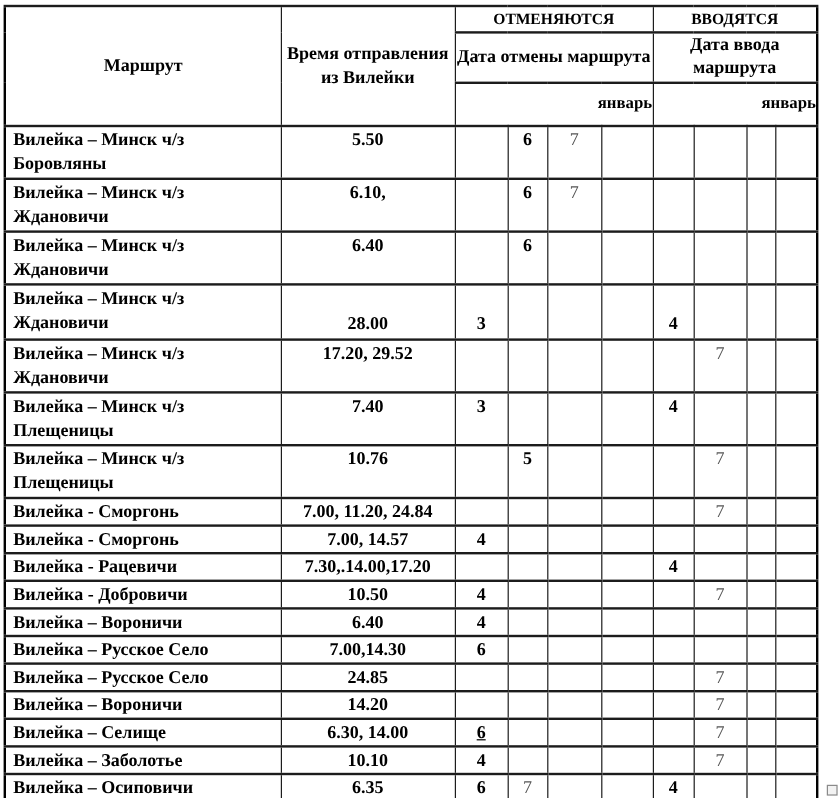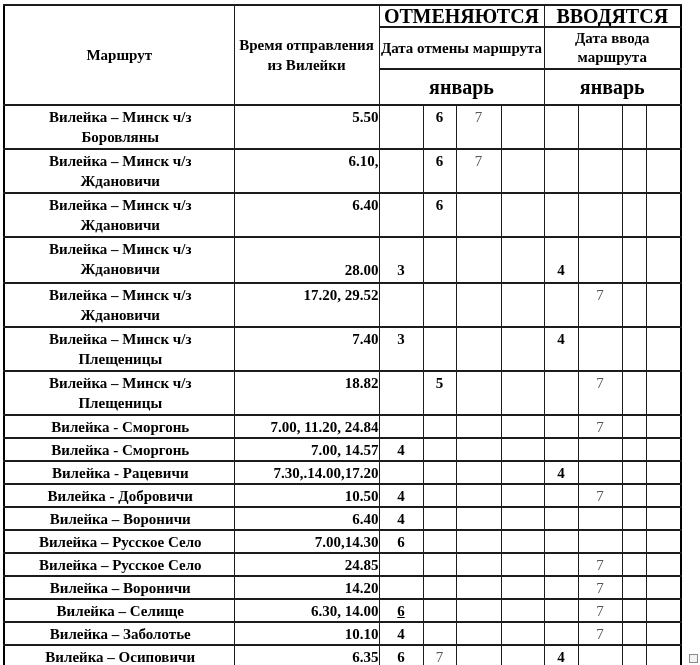--- a/index.html
+++ b/index.html
@@ -22,26 +22,26 @@
     border-right:1px solid #1c1c1c;
     border-top:2px solid #1c1c1c;
     border-bottom:2px solid #1c1c1c;
     padding:0;
     vertical-align:top;
     overflow:hidden;
     font-weight:bold;
     font-size:15px;
     line-height:20px;
   }
-  th.section { font-size:20px; height:20px; text-align:center; vertical-align:middle; }
+  th.section { font-size:13px; height:20px; text-align:center; vertical-align:middle; }
   th.sub     { font-size:15px; height:40px; text-align:center; vertical-align:middle; line-height:19px; }
-  th.month   { font-size:20px; height:34px; text-align:center; vertical-align:middle; }
+  th.month   { font-size:14px; height:34px; text-align:right; vertical-align:middle; }
   th.corner  { text-align:center; vertical-align:middle; font-size:15px; line-height:20px; }
-  td.route   { text-align:center; padding:1px 4px 0 6px; }
-  td.time    { text-align:right; padding-top:1px; }
+  td.route   { text-align:left; padding:1px 4px 0 6px; }
+  td.time    { text-align:center; padding-top:1px; }
   td.day     { text-align:center; padding-top:1px; }
   tr.tall td { height:41px; }
   tr.short td{ height:20px; }
   td.vb      { vertical-align:bottom; padding-bottom:2px; }
   .light     { font-weight:normal; color:#555; }
   .u         { text-decoration:underline; }
   .resize-handle {
     position:absolute;
     right:2px; bottom:2px;
     width:7px; height:7px;
@@ -150,21 +150,21 @@
           <td class="day"></td>
           <td class="day"></td>
           <td class="day"></td>
           <td class="day">4</td>
           <td class="day"></td>
           <td class="day"></td>
           <td class="day"></td>
         </tr>
         <tr class="tall">
           <td class="route">Вилейка – Минск ч/з Плещеницы</td>
-          <td class="time">18.82</td>
+          <td class="time">10.76</td>
           <td class="day"></td>
           <td class="day">5</td>
           <td class="day"></td>
           <td class="day"></td>
           <td class="day"></td>
           <td class="day light">7</td>
           <td class="day"></td>
           <td class="day"></td>
         </tr>
         <tr class="short">

